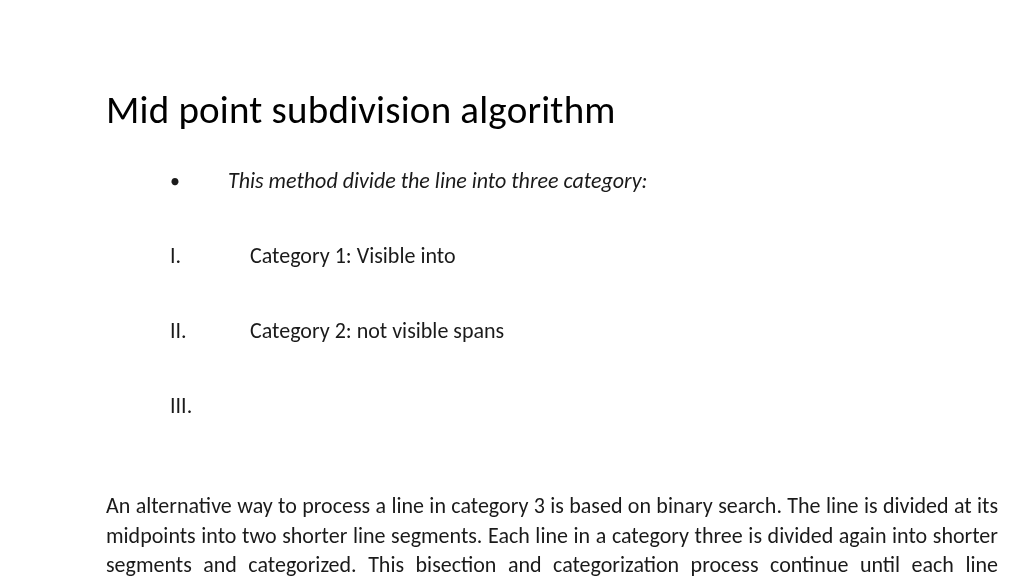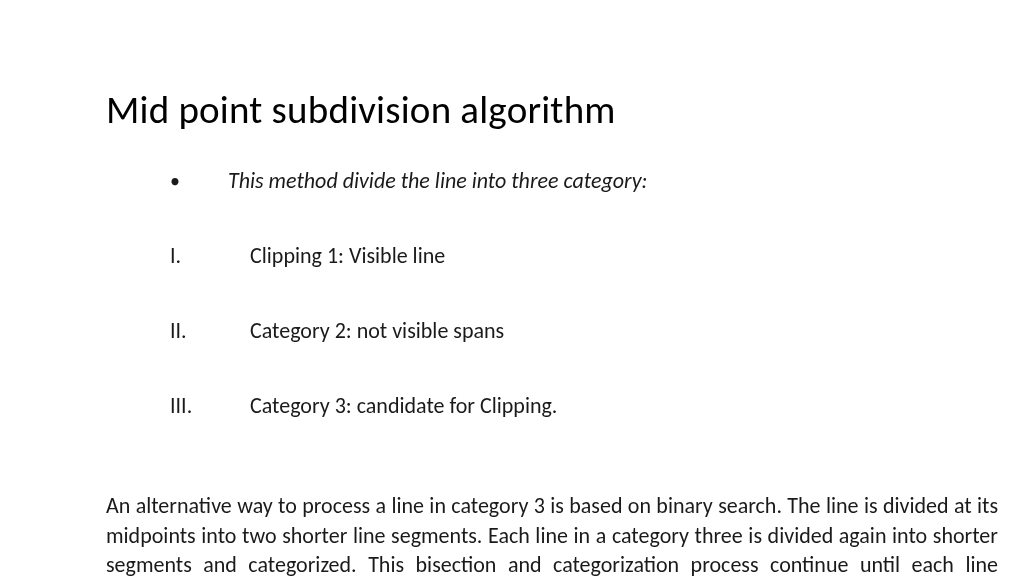--- a/index.html
+++ b/index.html
@@ -91,31 +91,30 @@
 
   <div class="content">
 
     <div class="bullet-line">
       <span class="bullet-marker">•</span>
       <span class="bullet-text">This method divide the line into three category:</span>
     </div>
 
     <div class="numbered-line">
       <span class="numbered-marker">I.</span>
-      <span class="numbered-text">Clipping 1: Visible line</span>
+      <span class="numbered-text">Category 1: Visible into</span>
     </div>
 
     <div class="numbered-line">
       <span class="numbered-marker">II.</span>
       <span class="numbered-text">Category 2: not visible spans</span>
     </div>
 
     <div class="numbered-line">
       <span class="numbered-marker">III.</span>
-      <span class="numbered-text">Category 3: candidate for  Clipping.</span>
     </div>
 
     <div class="spacer"></div>
 
     <p class="paragraph">An alternative way to process a line in category 3 is based on binary search. The line is divided at its  midpoints into two shorter line segments. Each line in a category three is divided again into shorter segments and categorized. This bisection and categorization process continue until each line segment that spans across a window  boundary reaches a threshold for line size and all other segments are either in  a category 1 (visible) or in category 2 (Not visible.)</p>
 
   </div>
 
   <div class="page-number">35</div>
 </div>

